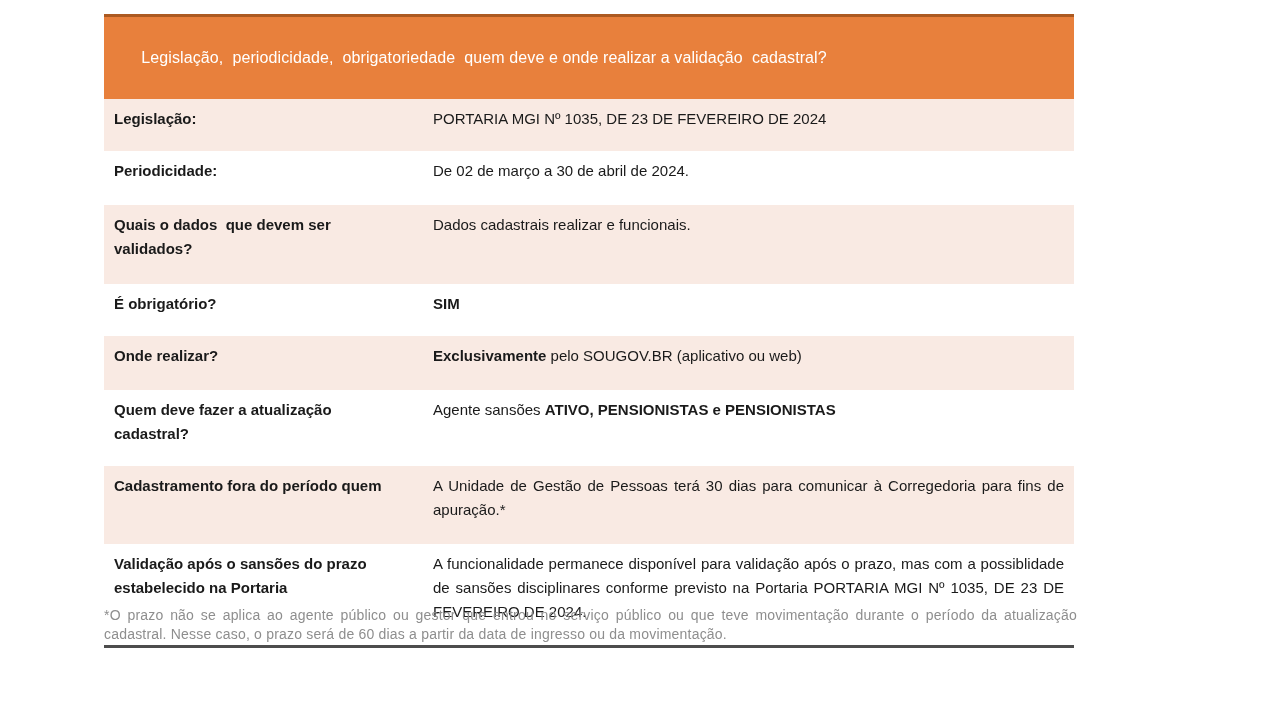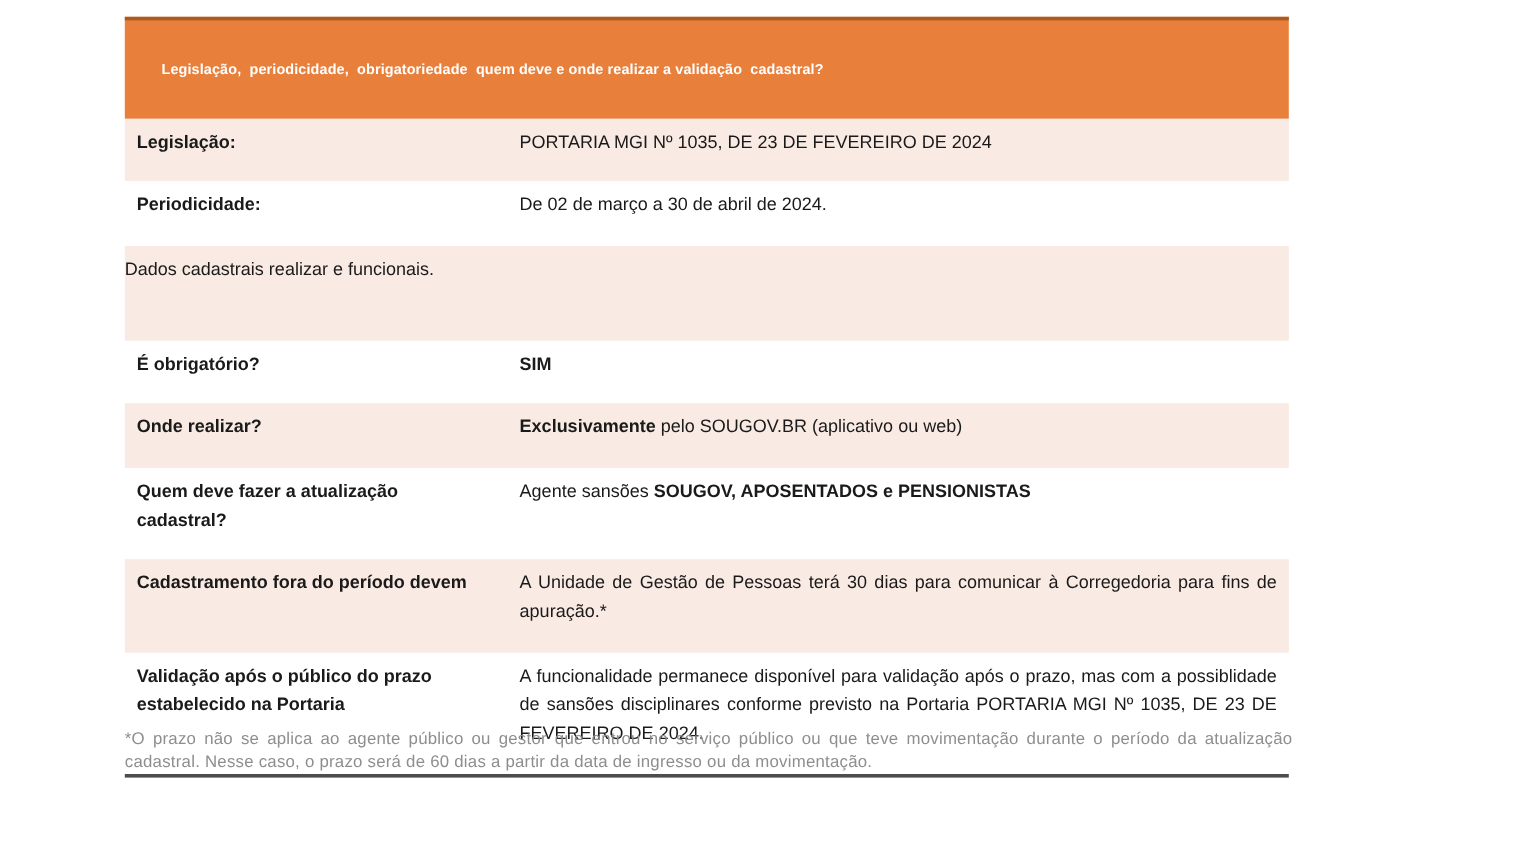--- a/index.html
+++ b/index.html
@@ -15,22 +15,22 @@
     position:absolute;
     left:104px;top:14px;
     width:970px;
     border-bottom:3px solid var(--bottom-border,#4d4d4d);
     box-sizing:border-box;
   }
   .thead{
     background:var(--header-bg,#E8803C);
     border-top:3px solid var(--header-top-border,#AC5A21);
     color:var(--header-text,#ffffff);
-    font-weight:bold;
-    font-size:12px;
+    font-weight:normal;
+    font-size:16px;
     line-height:22px;
     padding:8px 10px 8px 10px;
     box-sizing:border-box;
     min-height:41px;
     white-space:pre-wrap;
     letter-spacing:0.1px;
   }
   .row{
     display:flex;
     align-items:stretch;
@@ -87,38 +87,39 @@
     <div>
         <div class="row">
           <div class="cell label">Legislação:</div>
           <div class="cell value"><span>PORTARIA MGI Nº 1035, DE 23 DE FEVEREIRO DE 2024</span></div>
         </div>
         <div class="row">
           <div class="cell label">Periodicidade:</div>
           <div class="cell value"><span>De 02 de março a 30 de abril de 2024.</span></div>
         </div>
         <div class="row">
+          <div class="cell label">Quais o dados  que devem ser validados?</div>
           <div class="cell value"><span>Dados cadastrais realizar e funcionais.</span></div>
         </div>
         <div class="row">
           <div class="cell label">É obrigatório?</div>
           <div class="cell value"><span class="b">SIM</span></div>
         </div>
         <div class="row">
           <div class="cell label">Onde realizar?</div>
           <div class="cell value"><span class="b">Exclusivamente</span><span> pelo SOUGOV.BR (aplicativo ou web)</span></div>
         </div>
         <div class="row">
           <div class="cell label">Quem deve fazer a atualização cadastral?</div>
-          <div class="cell value"><span>Agente sansões </span><span class="b">SOUGOV, APOSENTADOS e PENSIONISTAS</span></div>
+          <div class="cell value"><span>Agente sansões </span><span class="b">ATIVO, PENSIONISTAS e PENSIONISTAS</span></div>
         </div>
         <div class="row">
-          <div class="cell label">Cadastramento fora do período devem</div>
+          <div class="cell label">Cadastramento fora do período quem</div>
           <div class="cell value"><span>A Unidade de Gestão de Pessoas terá 30 dias para comunicar à Corregedoria para fins de apuração.*</span></div>
         </div>
         <div class="row">
-          <div class="cell label">Validação após o público do prazo estabelecido na Portaria</div>
+          <div class="cell label">Validação após o sansões do prazo estabelecido na Portaria</div>
           <div class="cell value"><span>A funcionalidade permanece disponível para validação após o prazo, mas com a possiblidade de sansões disciplinares conforme previsto na Portaria PORTARIA MGI Nº 1035, DE 23 DE FEVEREIRO DE 2024.</span></div>
         </div>
       </div>
   </div>
   <p class="footnote">*O prazo não se aplica ao agente público ou gestor que entrou no serviço público ou que teve movimentação durante o período da atualização cadastral. Nesse caso, o prazo será de 60 dias a partir da data de ingresso ou da movimentação.</p>
 </div>
 
 </body></html>

